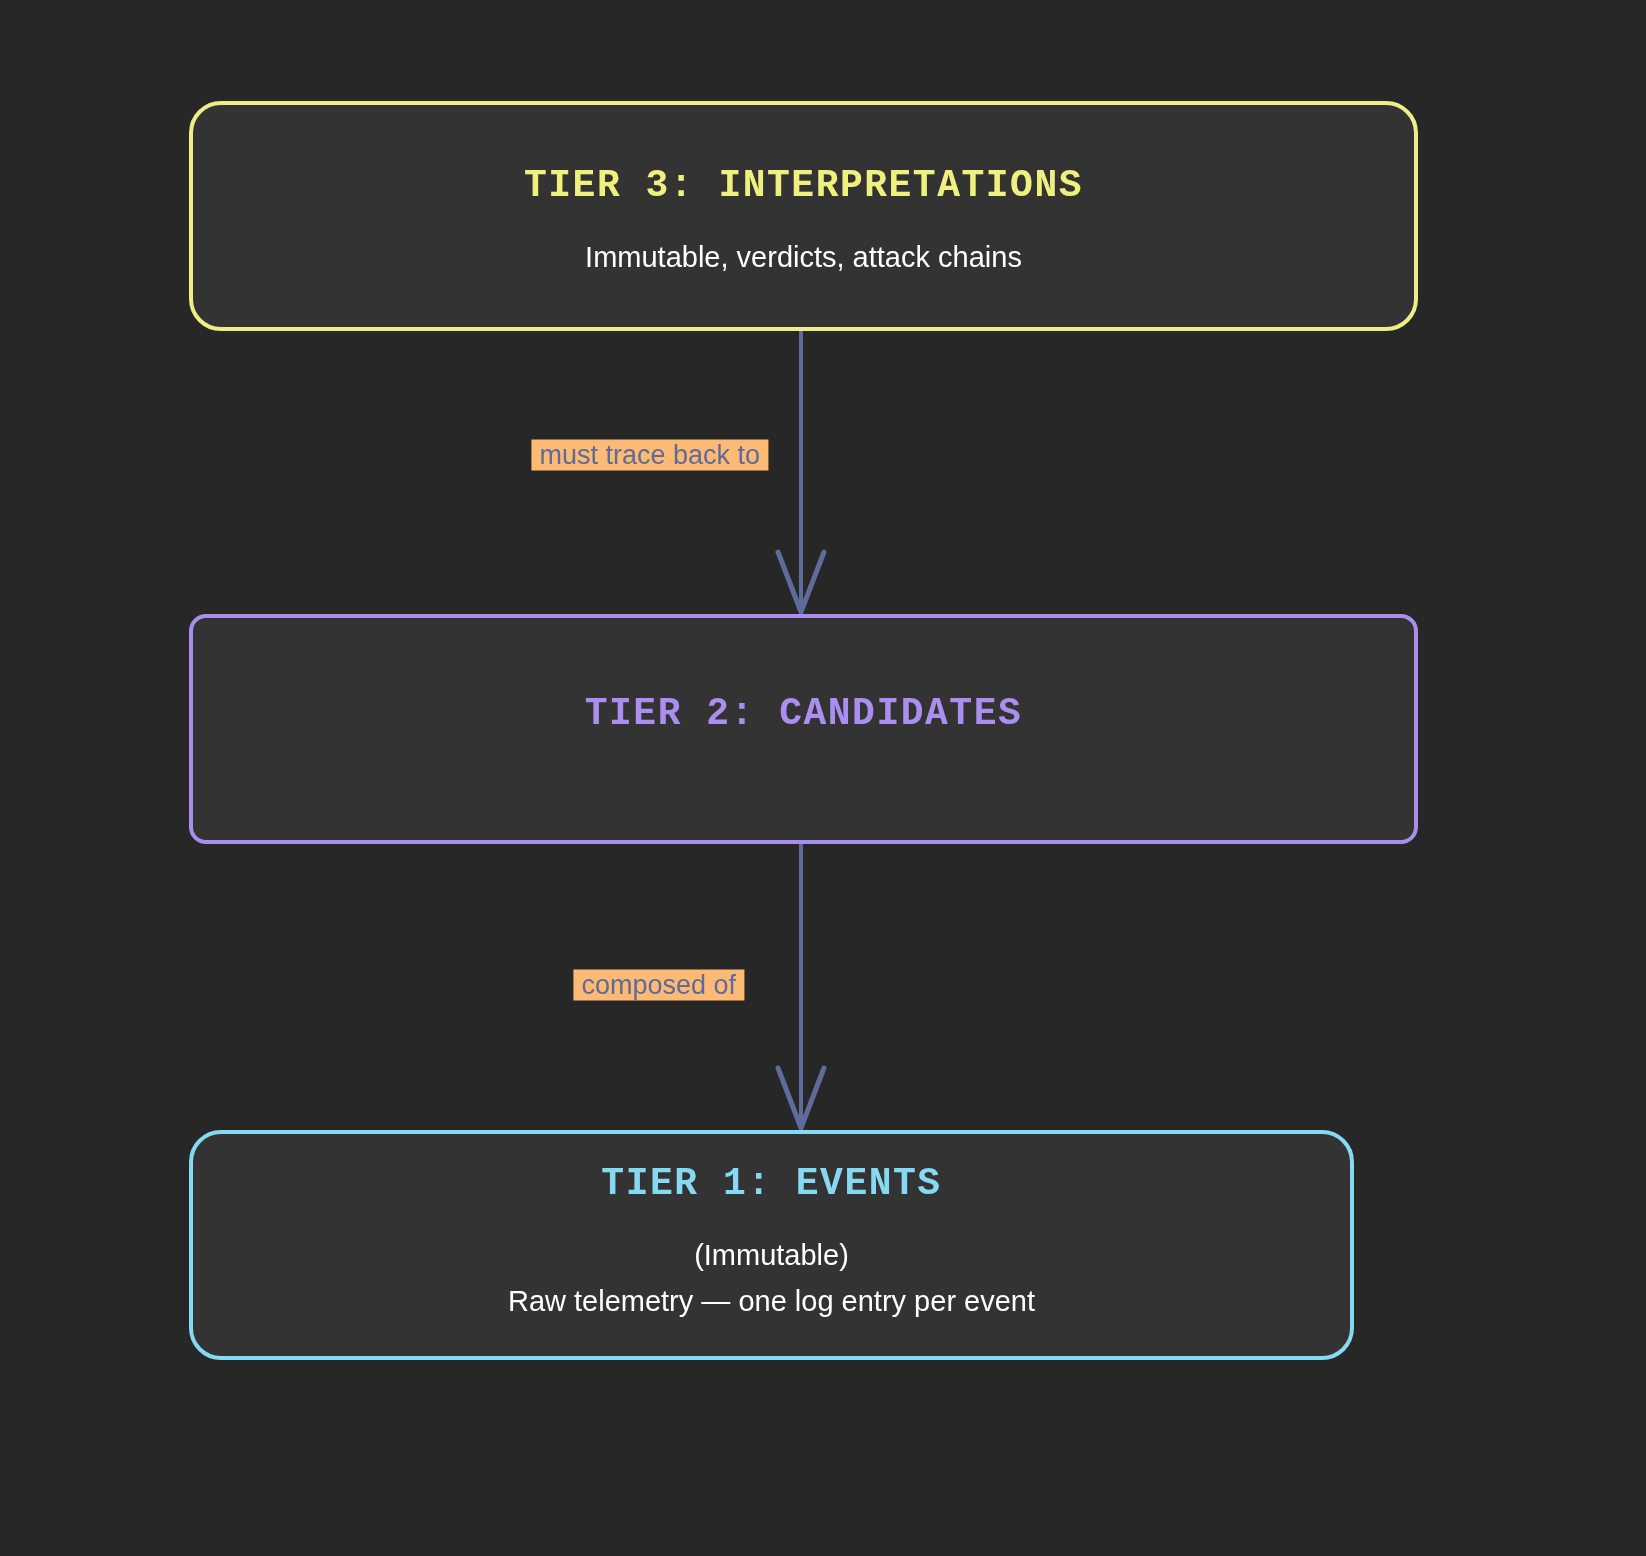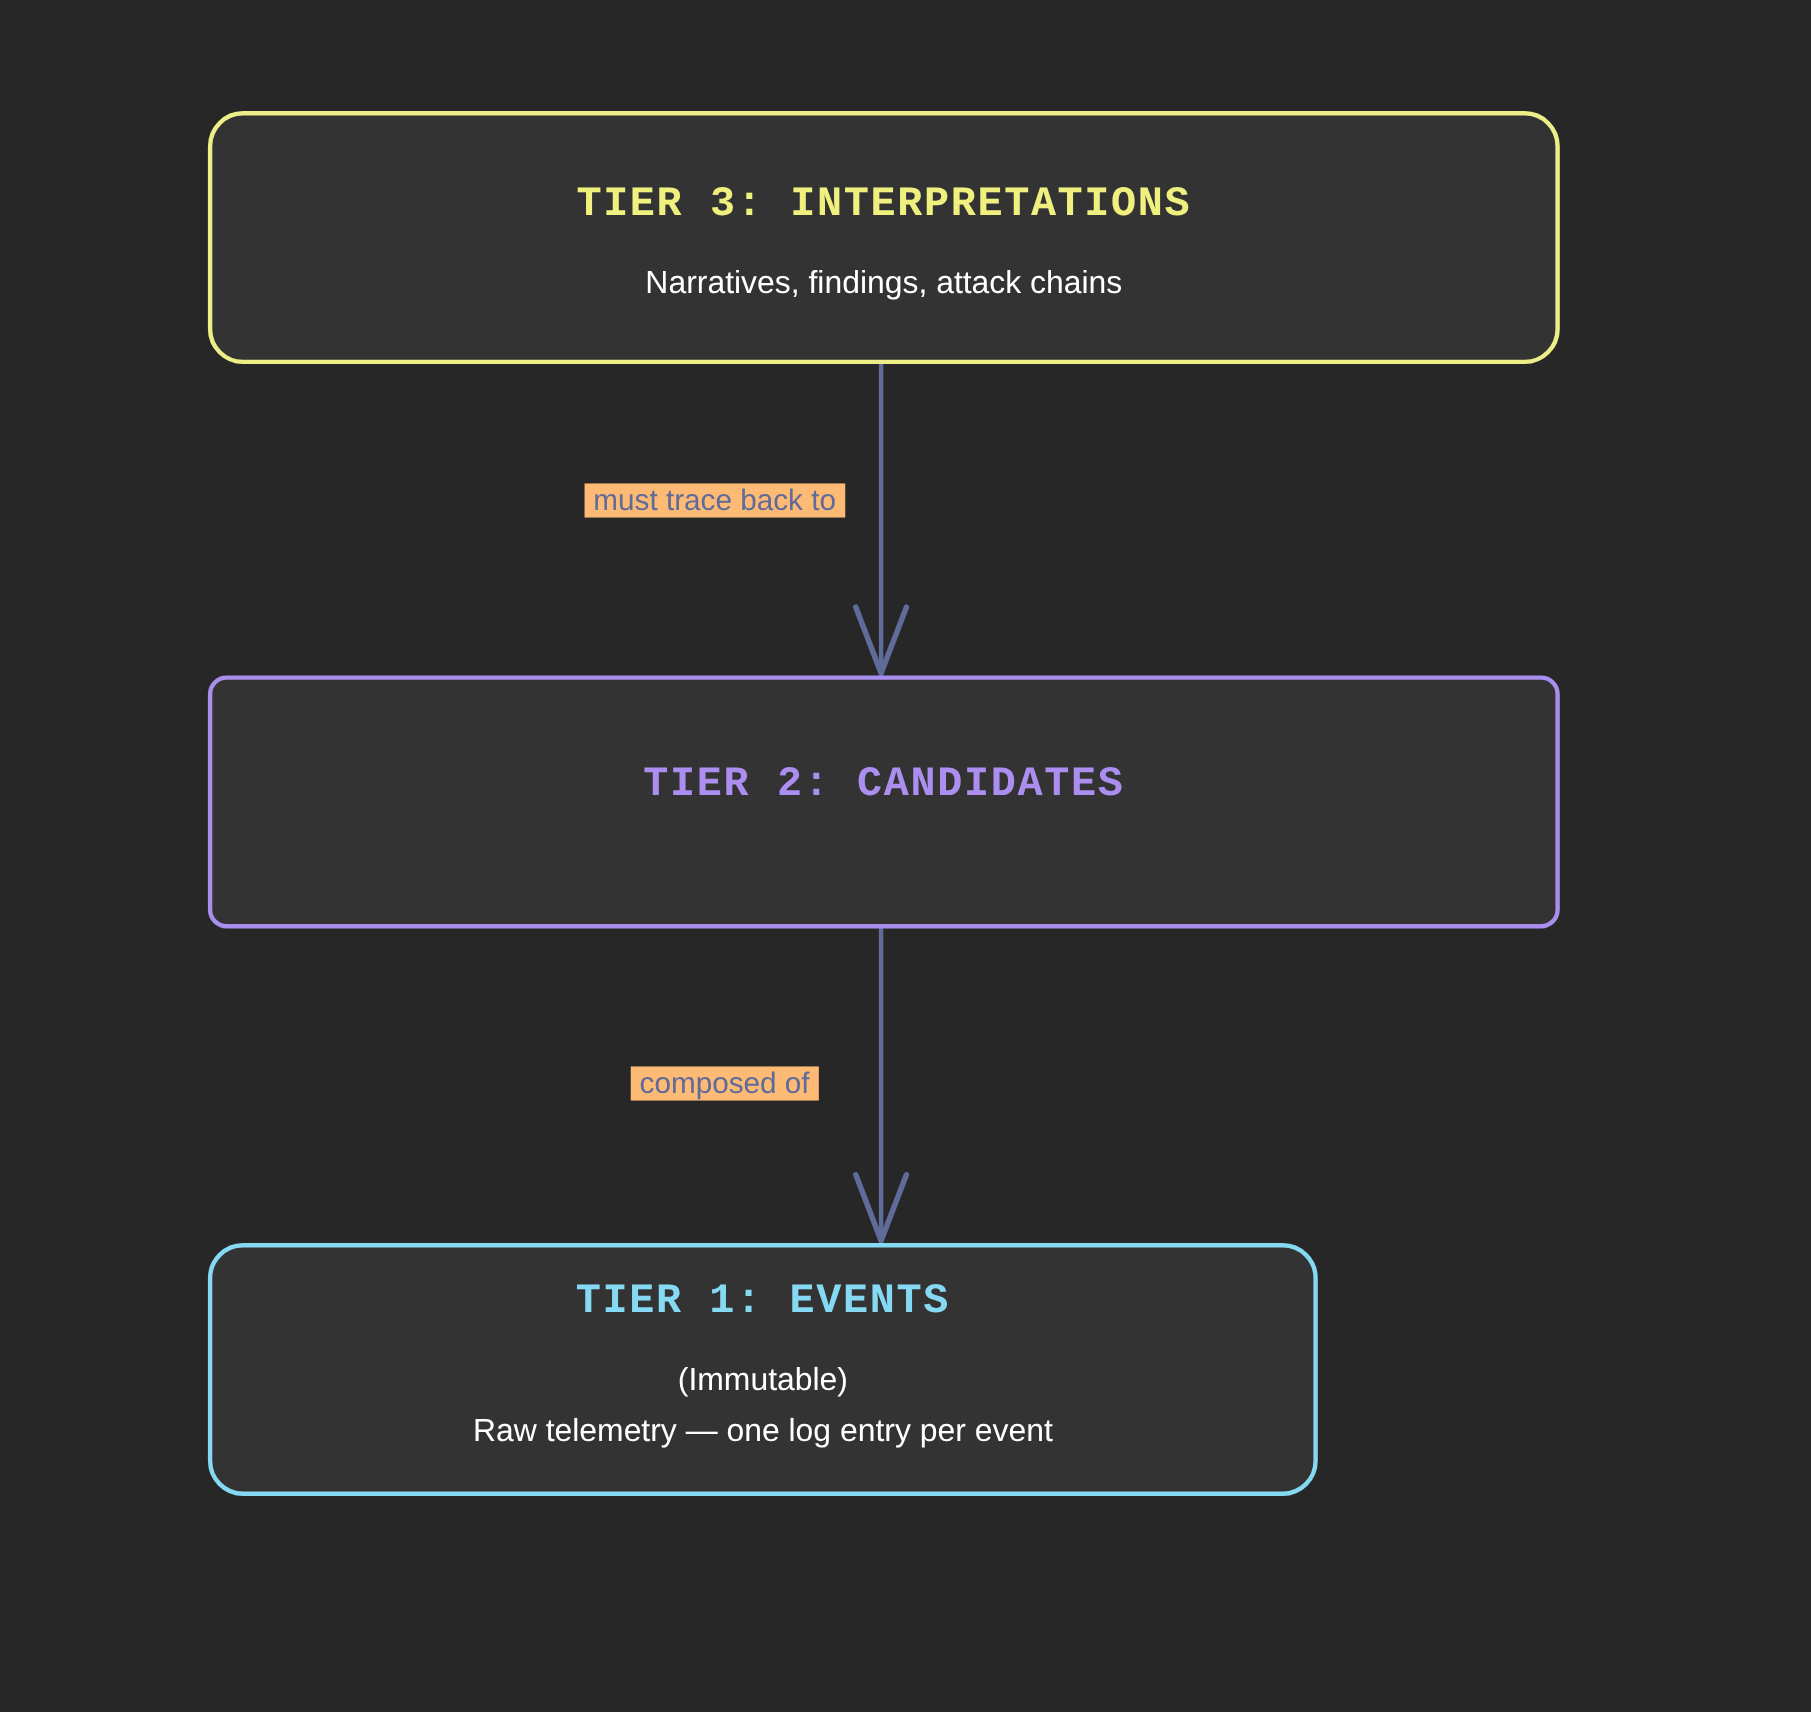--- a/index.html
+++ b/index.html
@@ -72,21 +72,21 @@
     height: 230px;
     border-color: #a98eed;
     border-radius: 17px;
   }
   #tier2 .tier-title { color: #ab8ef0; }
 
   
   #tier1 {
     left: 189px;
     top: 1130px;
-    width: 1009px;
+    width: 1165px;
     height: 230px;
     border-color: #86d9f2;
   }
   #tier1 .tier-title { color: #86d9f2; }
 
   
   .edge-layer {
     position: absolute;
     left: 0;
     top: 0;
@@ -132,21 +132,21 @@
       <path d="M 778 1068 L 801 1128 L 824 1068" fill="none" stroke="#5f6b99" stroke-width="5" stroke-linecap="round" stroke-linejoin="round"></path>
     </g>
   </svg>
 
   <div class="edge-label" id="label-trace">must trace back to</div>
   <div class="edge-label" id="label-composed">composed of</div>
 
   <div class="tier-box" id="tier3">
     <div class="tier-title">TIER 3: INTERPRETATIONS</div>
     <div class="tier-sub">
-      <span class="sub-line">Narratives, findings, attack chains</span>
+      <span class="sub-line">Immutable, verdicts, attack chains</span>
     </div>
   </div>
 
   <div class="tier-box" id="tier2">
     <div class="tier-title">TIER 2: CANDIDATES</div>
   </div>
 
   <div class="tier-box" id="tier1">
     <div class="tier-title">TIER 1: EVENTS</div>
     <div class="tier-sub">

